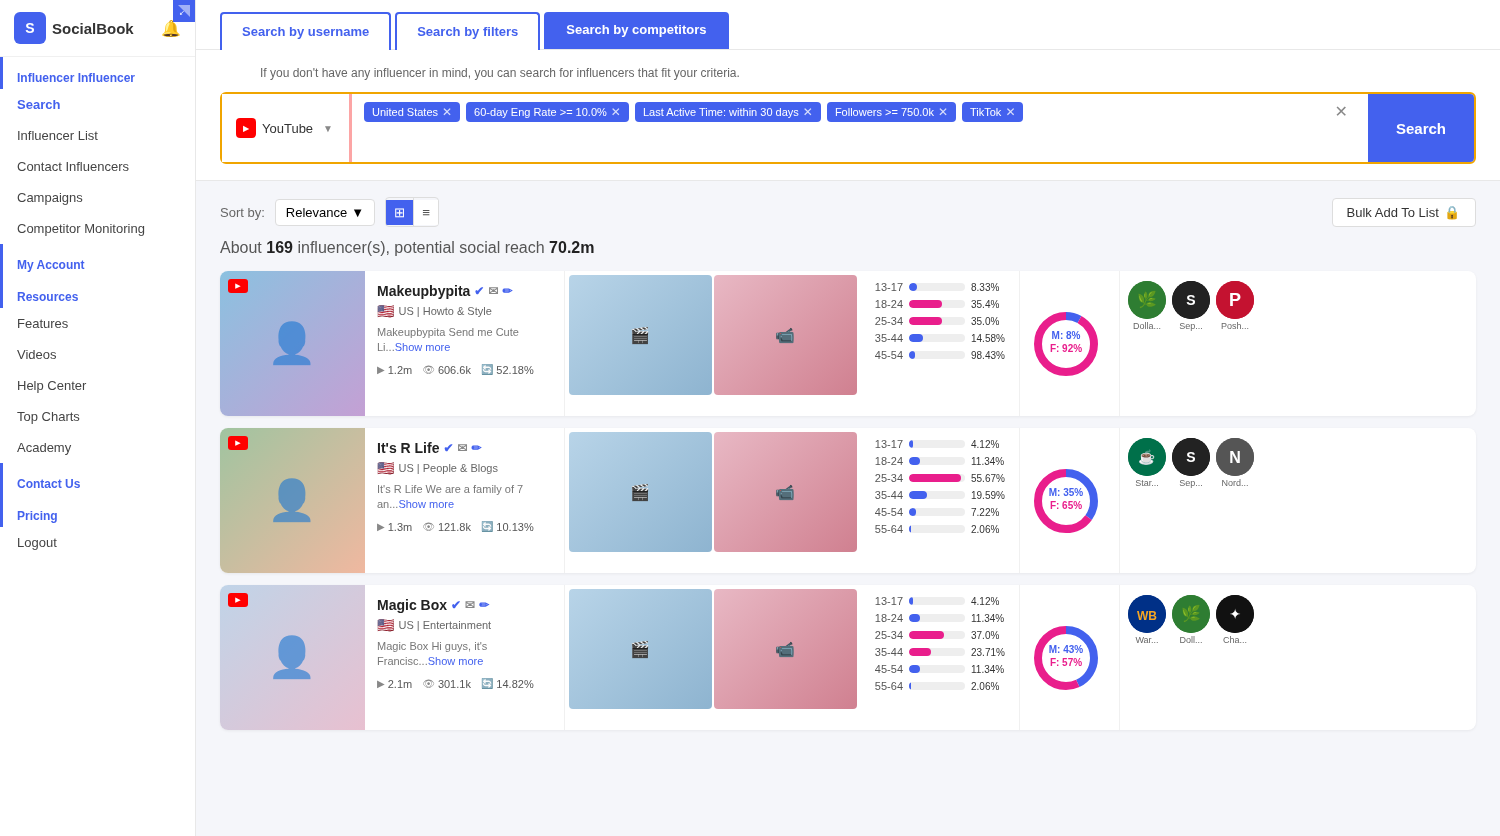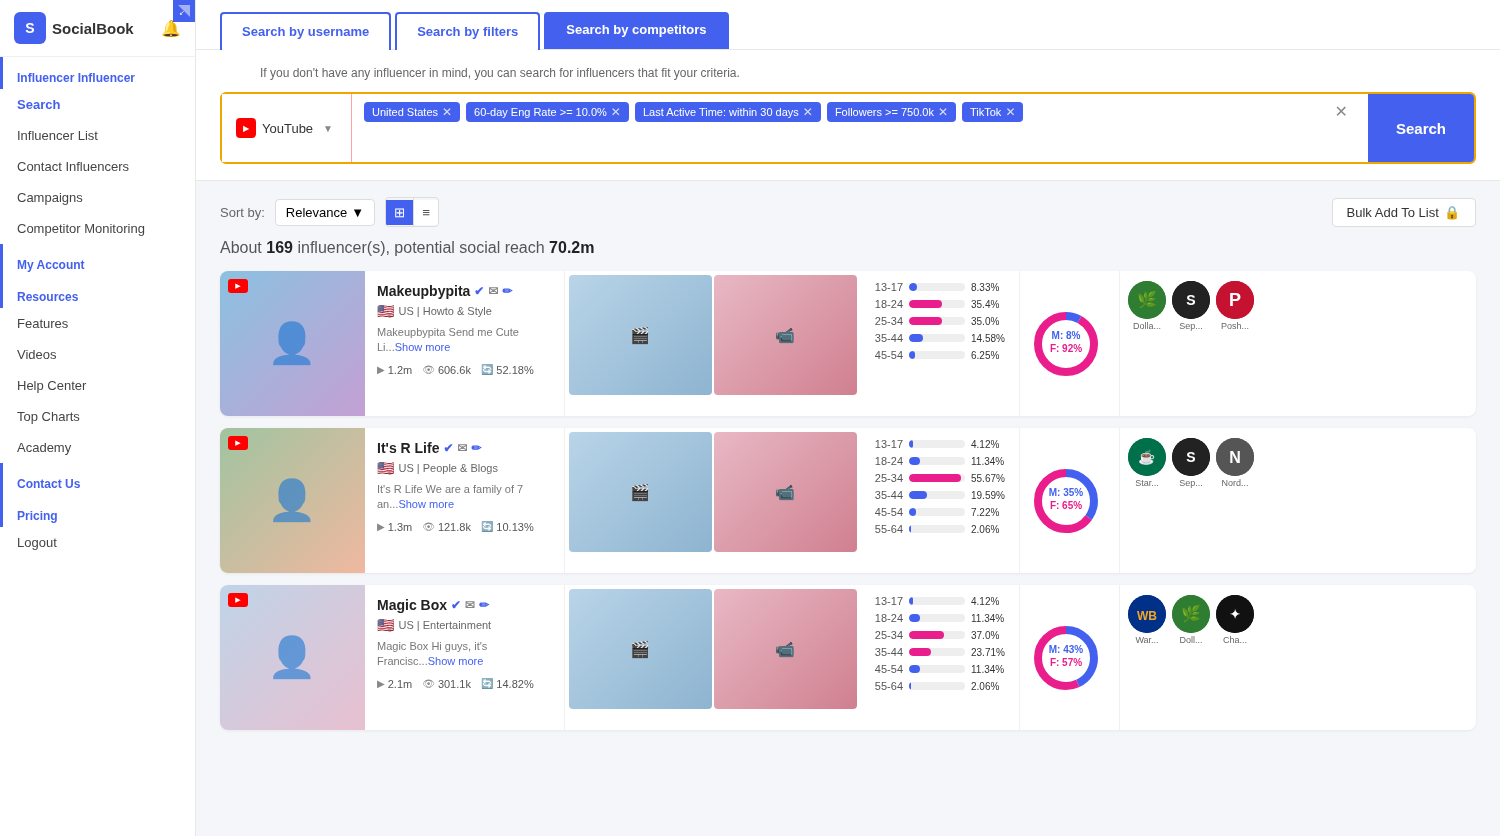--- a/index.html
+++ b/index.html
@@ -24,21 +24,21 @@
     
     .search-tabs { background: #fff; padding: 12px 24px 0; display: flex; gap: 0; border-bottom: 1px solid #e8e8e8; flex-shrink: 0; }
     .search-tab { padding: 8px 20px 10px; font-size: 13px; font-weight: 600; cursor: pointer; border: 2px solid transparent; border-radius: 4px 4px 0 0; }
     .search-tab.outline { border: 2px solid #4361ee; color: #4361ee; background: #fff; border-bottom: none; margin-bottom: -1px; }
     .search-tab.filled2 { background: #4361ee; color: #fff; border-color: #4361ee; }
 
     
     .search-area { background: #fff; padding: 16px 24px; border-bottom: 1px solid #e8e8e8; flex-shrink: 0; }
     .search-hint { font-size: 12px; color: #666; margin-bottom: 12px; margin-left: 40px; }
     .search-row { display: flex; align-items: stretch; gap: 0; border: 2px solid #f0a500; border-radius: 6px; overflow: visible; }
-    .platform-select { display: flex; align-items: center; gap: 6px; padding: 24px 14px; border-right: 1px solid #fca5a5; background: #fff; cursor: pointer; min-width: 130px; }
+    .platform-select { display: flex; align-items: center; gap: 6px; padding: 24px 14px; border-right: 3px solid #fca5a5; background: #fff; cursor: pointer; min-width: 130px; }
     .platform-icon { width: 20px; height: 20px; background: #ff0000; border-radius: 4px; display: flex; align-items: center; justify-content: center; }
     .platform-icon::after { content: '▶'; color: white; font-size: 8px; }
     .platform-name { font-size: 13px; color: #333; }
     .platform-arrow { color: #888; font-size: 10px; margin-left: 4px; }
     .filters-area { flex: 1; display: flex; flex-wrap: wrap; align-items: flex-start; gap: 6px; padding: 8px 12px; }
     .filter-tag { display: inline-flex; align-items: center; gap: 4px; background: #4361ee; color: #fff; border-radius: 4px; padding: 3px 8px; font-size: 11px; font-weight: 500; }
     .filter-tag .remove { cursor: pointer; font-size: 12px; opacity: 0.8; }
     .filter-tag.tiktok { background: #4361ee; }
     .filter-clear { margin-left: auto; color: #888; cursor: pointer; font-size: 16px; padding: 0 8px; }
     .search-btn { background: #4361ee; color: #fff; border: none; padding: 0 28px; font-size: 15px; font-weight: 700; cursor: pointer; border-radius: 0 4px 4px 0; }
@@ -282,21 +282,21 @@
       <div class="demo-bar-container">
         <div class="demo-bar" style="width:24.3%"></div>
       </div>
       <span class="demo-pct">14.58%</span>
     </div>
             <div class="demo-row">
       <span class="demo-label">45-54</span>
       <div class="demo-bar-container">
         <div class="demo-bar" style="width:10.416666666666668%"></div>
       </div>
-      <span class="demo-pct">6.25%</span>
+      <span class="demo-pct">98.43%</span>
     </div>
     </div>
     <div class="card-gender">
       <svg width="72" height="72" viewBox="0 0 72 72">
     <circle cx="36" cy="36" r="28" fill="none" stroke="#4361ee" stroke-width="8" stroke-dasharray="14.074335088082274 161.85485351294614" stroke-dashoffset="0" transform="rotate(-90 36 36)"></circle>
     <circle cx="36" cy="36" r="28" fill="none" stroke="#e91e8c" stroke-width="8" stroke-dasharray="161.85485351294614 14.074335088082279" stroke-dashoffset="-14.074335088082274" transform="rotate(-90 36 36)"></circle>
     <text x="36" y="31" text-anchor="middle" font-size="10" fill="#4361ee" font-weight="bold">M: 8%</text>
     <text x="36" y="44" text-anchor="middle" font-size="10" fill="#e91e8c" font-weight="bold">F: 92%</text>
   </svg>
     </div>

